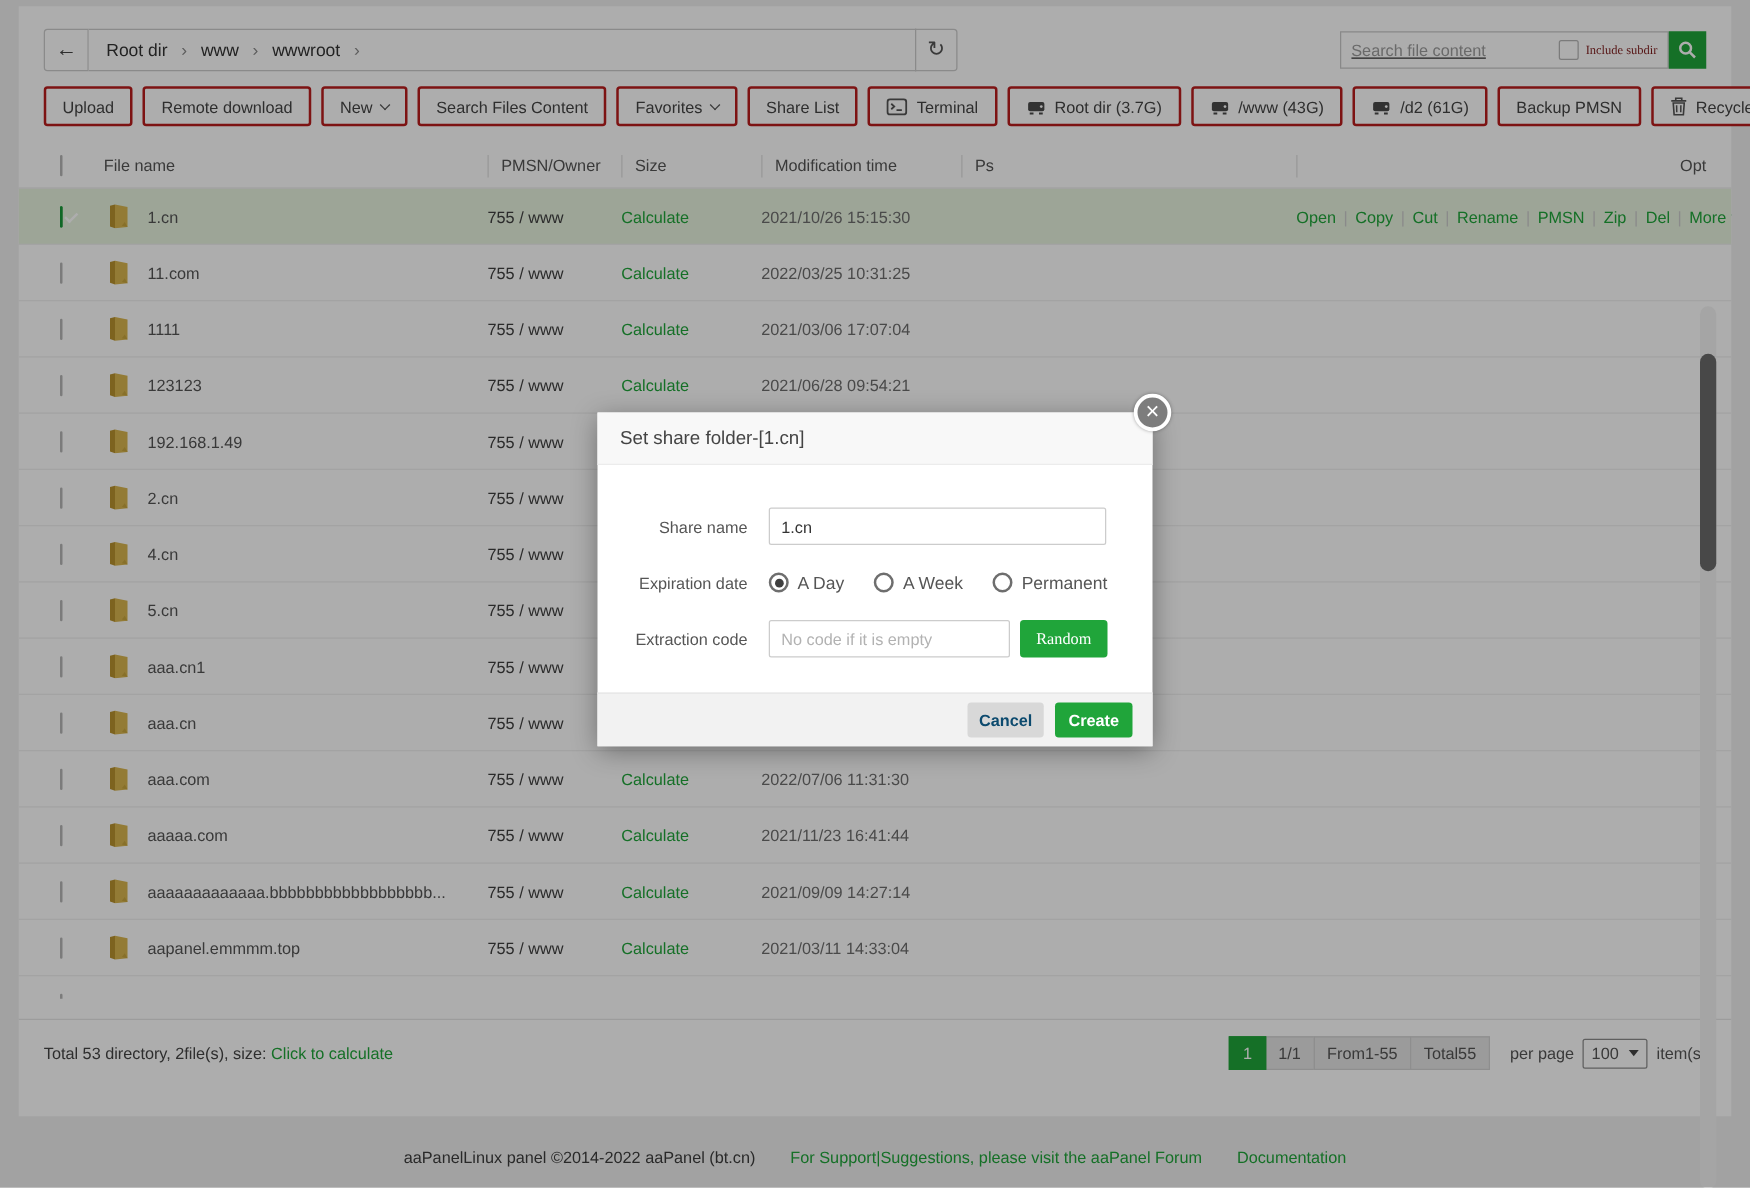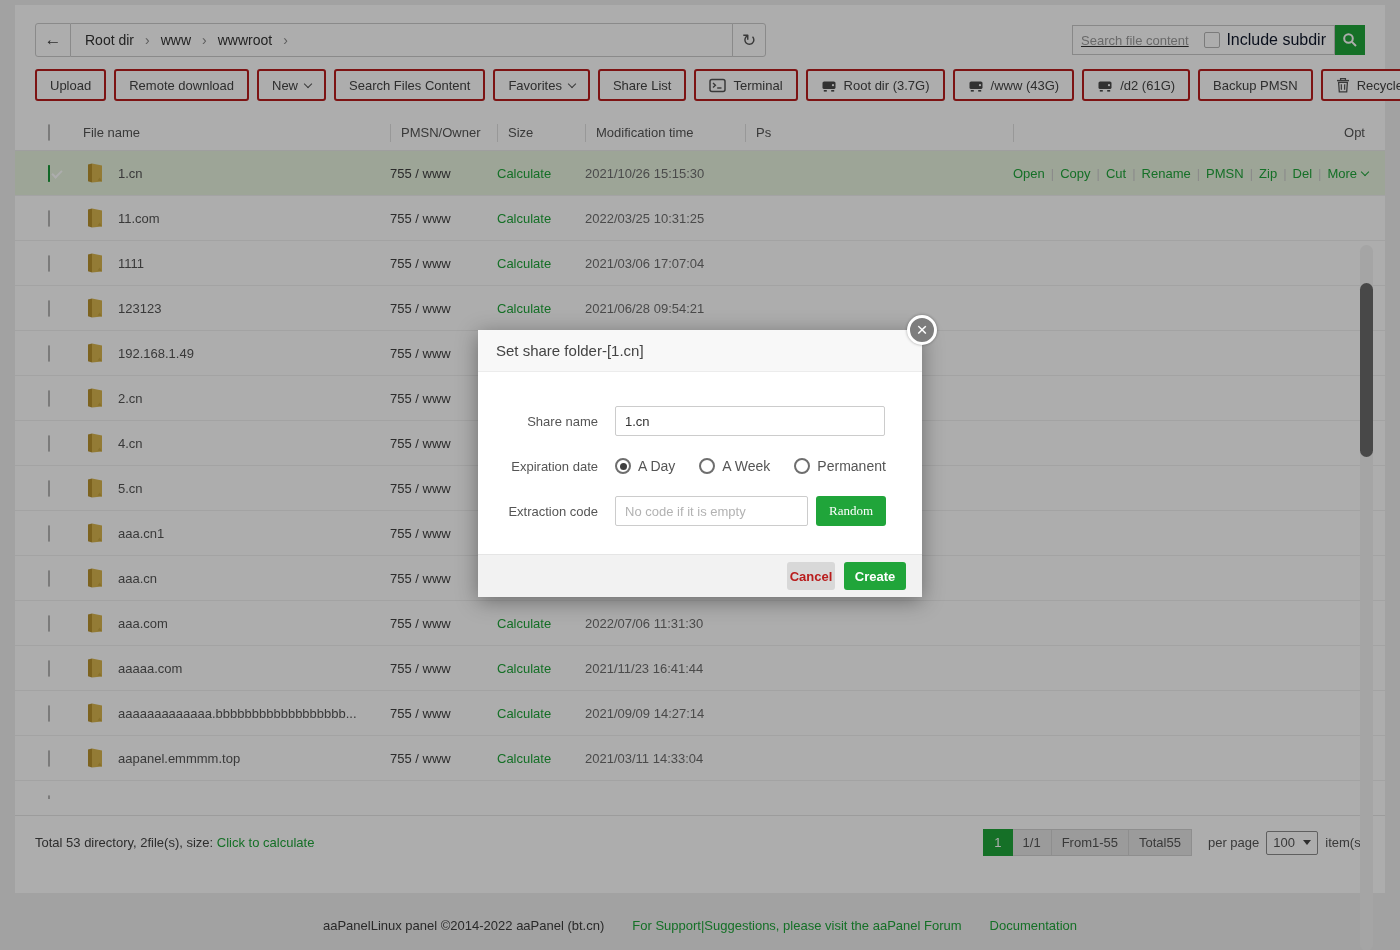--- a/index.html
+++ b/index.html
@@ -21,37 +21,37 @@
   .crumb-sep { color:#8a8a8a; font-size:14px; }
   .refresh-btn { width:34px; margin-left:-1px; border-radius:0 3px 3px 0; font-size:17px; color:#555; }
 
   .search-group { margin-left:auto; display:flex; height:30px; }
   .search-box { width:263px; border:1px solid #c9c9c9; background:#fff; display:flex; align-items:center; padding:0 8px; gap:6px; }
   .search-input { flex:1; min-width:0; border:none; outline:none; font-size:13px; color:#333; font-family:inherit;text-decoration:underline; }
   .search-input::placeholder { color:#9c9c9c; }
   .cb { width:16px; height:16px; border:1px solid #b5b5b5; border-radius:2px; background:#fff; flex:0 0 auto; position:relative; cursor:pointer; }
   .cb.checked { background:#20a53a; border-color:#199939; }
   .cb.checked::after { content:''; position:absolute; left:5px; top:2px; width:4px; height:8px; border-right:2px solid #fff; border-bottom:2px solid #fff; transform:rotate(45deg); }
-  .include-label { font-size:16px; color:#0f172a; white-space:nowrap; }
+  .include-label { font-size:10px; color:#7f1d1d; white-space:nowrap;font-family:Liberation Serif, serif; }
   .search-btn { width:30px; height:30px; background:#20a53a; border:none; display:flex; align-items:center; justify-content:center; cursor:pointer; }
 
   .toolbar { display:flex; align-items:center; padding:0 20px; margin-top:12px; gap:8px; }
   .tbtn { height:32px; padding:0 13px; border:2px solid #b91c1c; border-radius:3px; background:#fff; font-size:13px; color:#444; display:flex; align-items:center; gap:7px; white-space:nowrap; cursor:pointer; font-family:inherit; }
   .chev-dark { width:6px; height:6px; border-right:1.5px solid #555; border-bottom:1.5px solid #555; display:inline-block; transform:rotate(45deg); margin-top:-3px; }
 
   
   .filetable { margin-top:14px; position:relative; }
   .thead { display:flex; align-items:center; height:36px; padding:0 20px; border-bottom:1px solid #eaeaea; }
   .hcell { font-size:13px; color:#555; }
   .hsep { border-left:1px solid #e0e0e0; padding-left:10px; height:18px; line-height:18px; }
   .c-check { width:48px; flex:0 0 auto; }
   .c-name  { width:307px; flex:0 0 auto; }
   .c-owner { width:107px; flex:0 0 auto; }
   .c-size  { width:88px;  flex:0 0 auto; }
-  .c-time  { width:160px; flex:0 0 auto; }
+  .c-time  { width:160px; flex:0 0 auto;margin-left:24px; }
   .c-ps    { width:268px; flex:0 0 auto; }
   .c-spare { width:127px; flex:0 0 auto; }
   .c-opt   { flex:1; text-align:right; }
   .c-check .cb { margin-left:13px; }
 
   .rows-viewport { height:648px; overflow:hidden; }
   .frow { display:flex; align-items:center; height:45px; padding:0 20px; border-bottom:1px solid #f0f0f0; font-size:13px; color:#555; }
   .frow.selected { background:#e7f3df; }
   .namewrap { display:flex; align-items:center; gap:13px; overflow:hidden; white-space:nowrap; padding-right:8px; }
   .fname { color:#555; cursor:pointer; overflow:hidden; }
@@ -94,21 +94,21 @@
   .mlabel { width:120px; text-align:right; font-size:13px; color:#555; margin-right:17px; flex:0 0 auto; }
   .minput { width:270px; height:30px; border:1px solid #ccc; border-radius:2px; padding:0 9px; font-size:13px; color:#333; font-family:inherit; outline:none; }
   .minput::placeholder { color:#b2b2b2; }
   .exinput { width:193px; }
   .random-btn { width:70px; height:30px; margin-left:8px; background:#20a53a; color:#fff; border:none; border-radius:3px; font-size:13px; font-family:Liberation Serif, serif; cursor:pointer; }
   .radio-group { display:flex; align-items:center; gap:24px;justify-content:space-between; }
   .radio-item { display:flex; align-items:center; gap:7px; font-size:14px; color:#555; cursor:pointer; }
   .radio { width:16px; height:16px; border:2px solid #6e6e6e; border-radius:50%; background:#fff; display:flex; align-items:center; justify-content:center; flex:0 0 auto; }
   .radio.selected::after { content:''; width:7px; height:7px; border-radius:50%; background:#3f3f3f; }
   .modal-footer { height:43px; background:#f2f2f2; border-top:1px solid #e5e5e5; display:flex; align-items:center; justify-content:flex-end; padding:0 16px; gap:9px; }
-  .cancel-btn { width:48px; height:28px; background:#d8d8d8; color:#b91c1c; font-weight:bold; border:none; border-radius:3px; font-size:13px; font-family:inherit; cursor:pointer; }
+  .cancel-btn { width:61px; height:28px; background:#d8d8d8; color:#0c4a6e; font-weight:bold; border:none; border-radius:3px; font-size:13px; font-family:inherit; cursor:pointer; }
   .create-btn { width:62px; height:28px; background:#20a53a; color:#fff; font-weight:bold; border:none; border-radius:3px; font-size:13px; font-family:inherit; cursor:pointer; }
 </style>
 </head>
 <body>
 
 <div class="panel">
 
   <div class="pathbar">
     <div class="sqbtn back-btn">
       <span>←</span>

